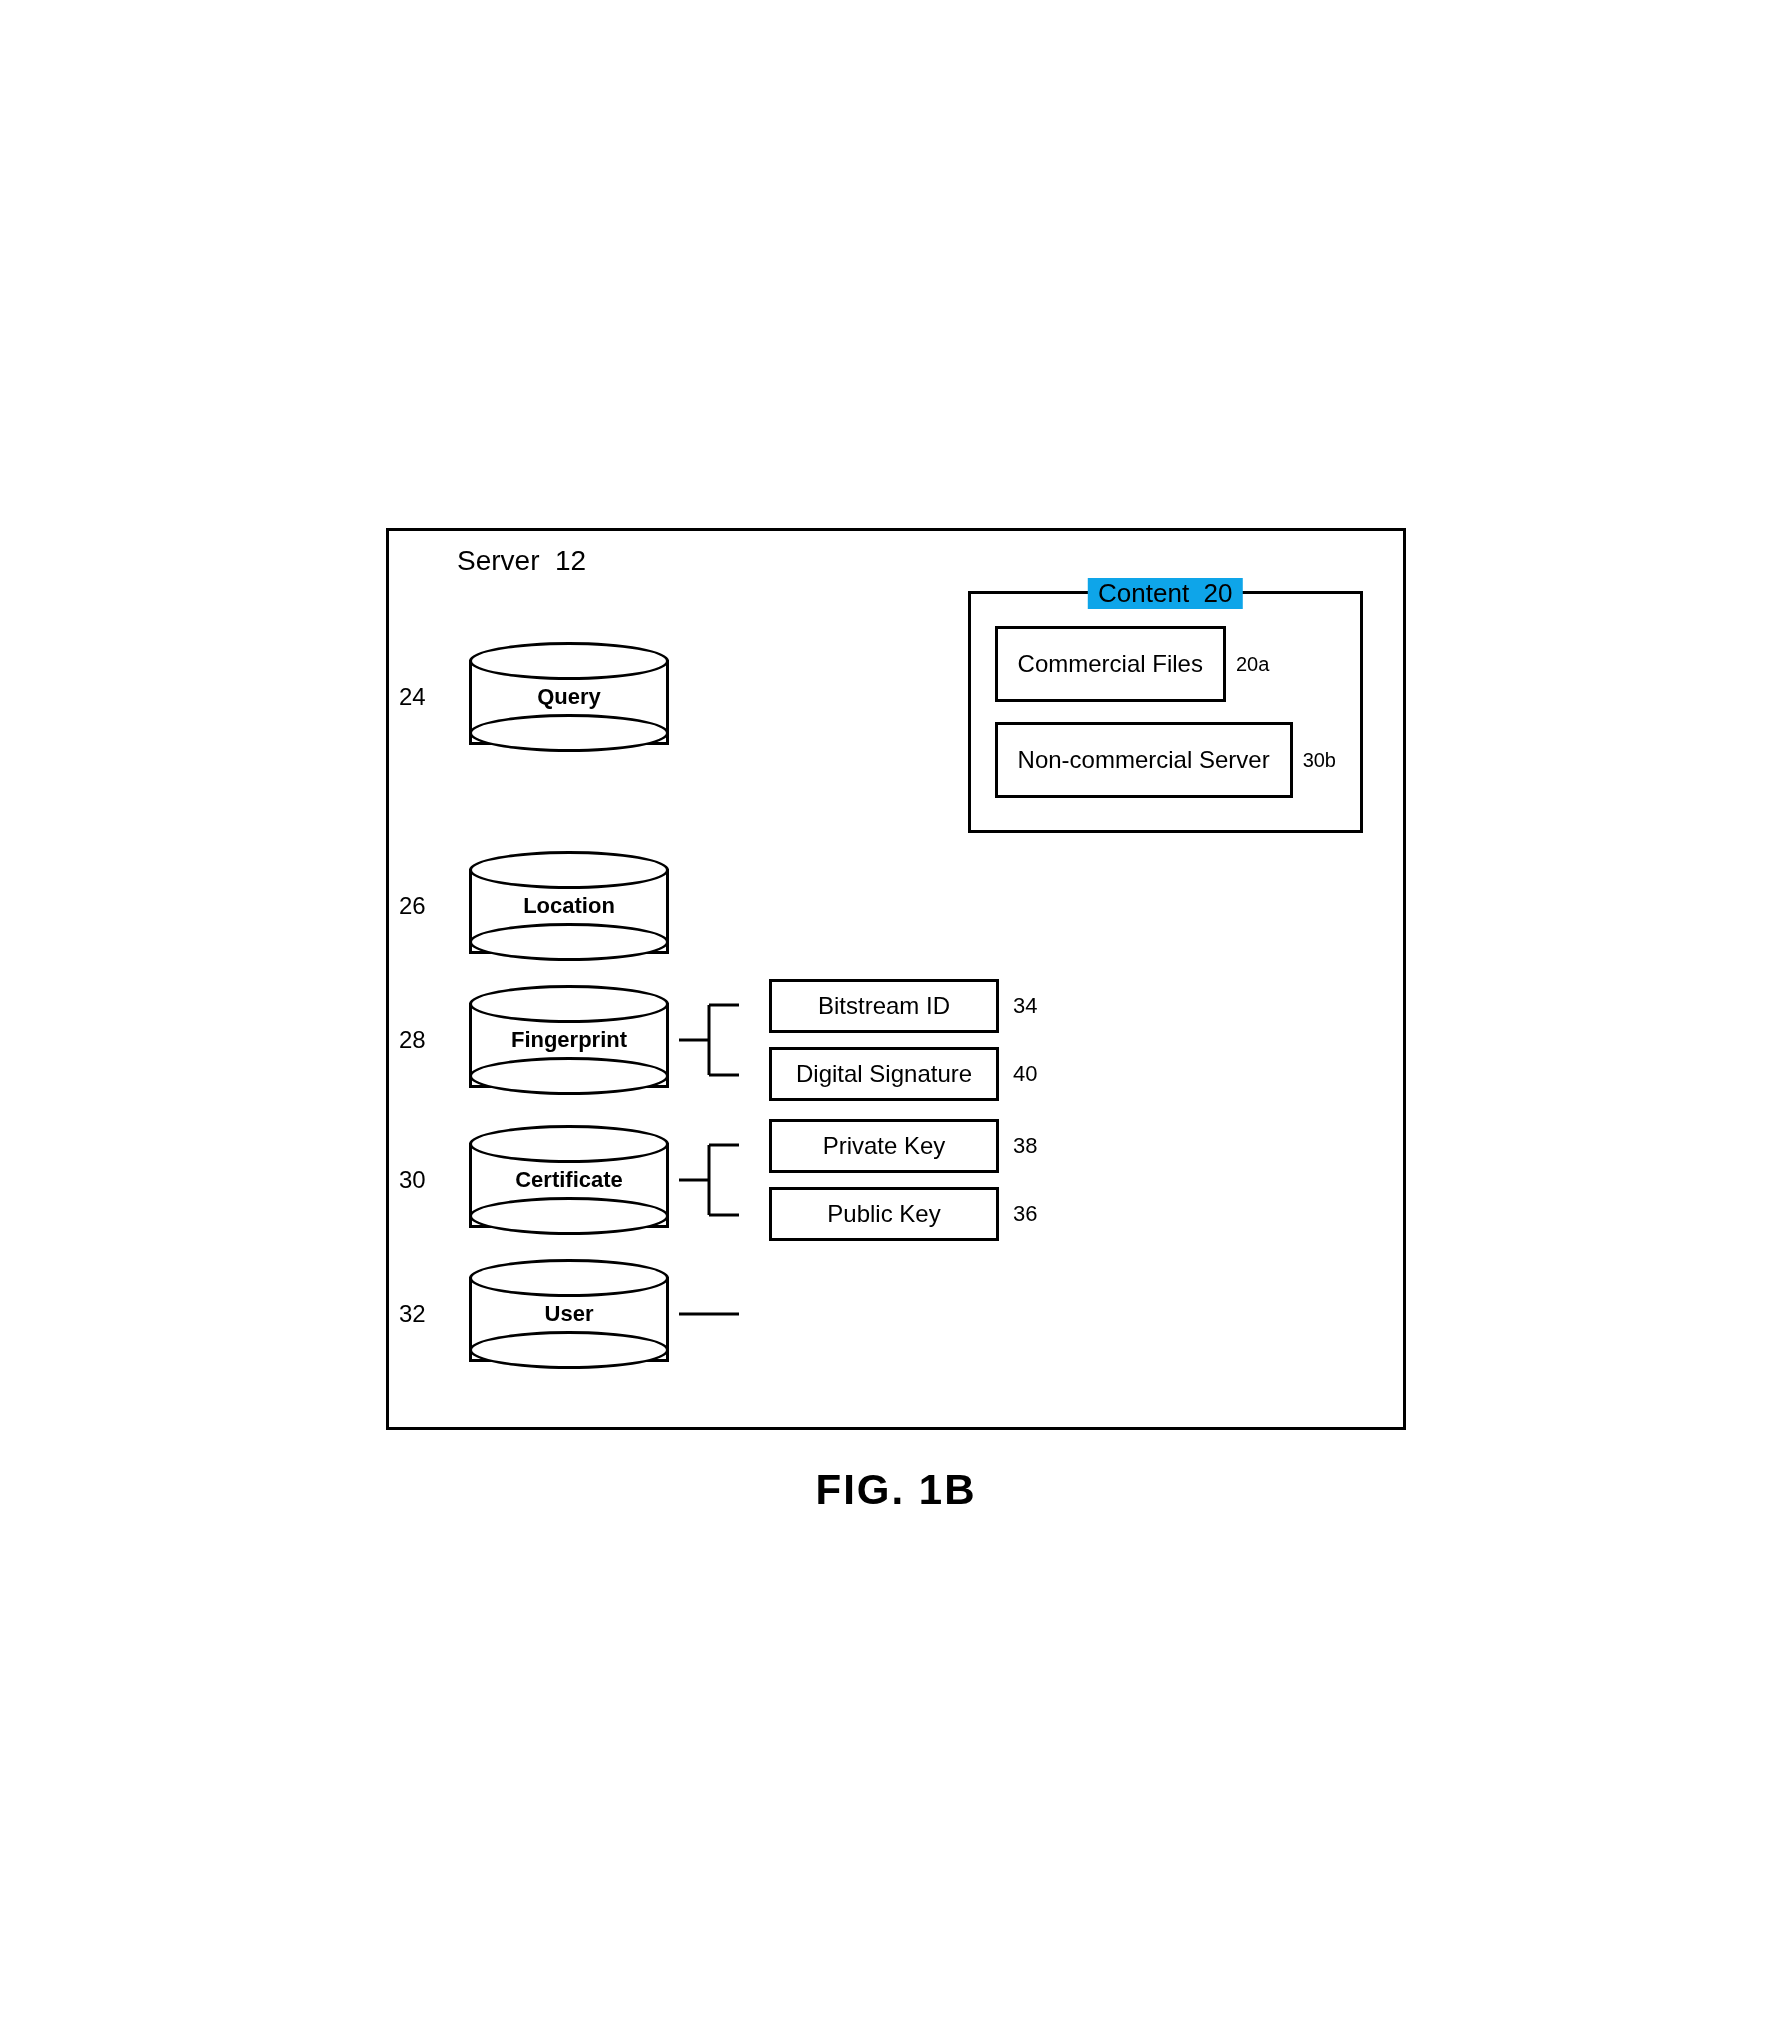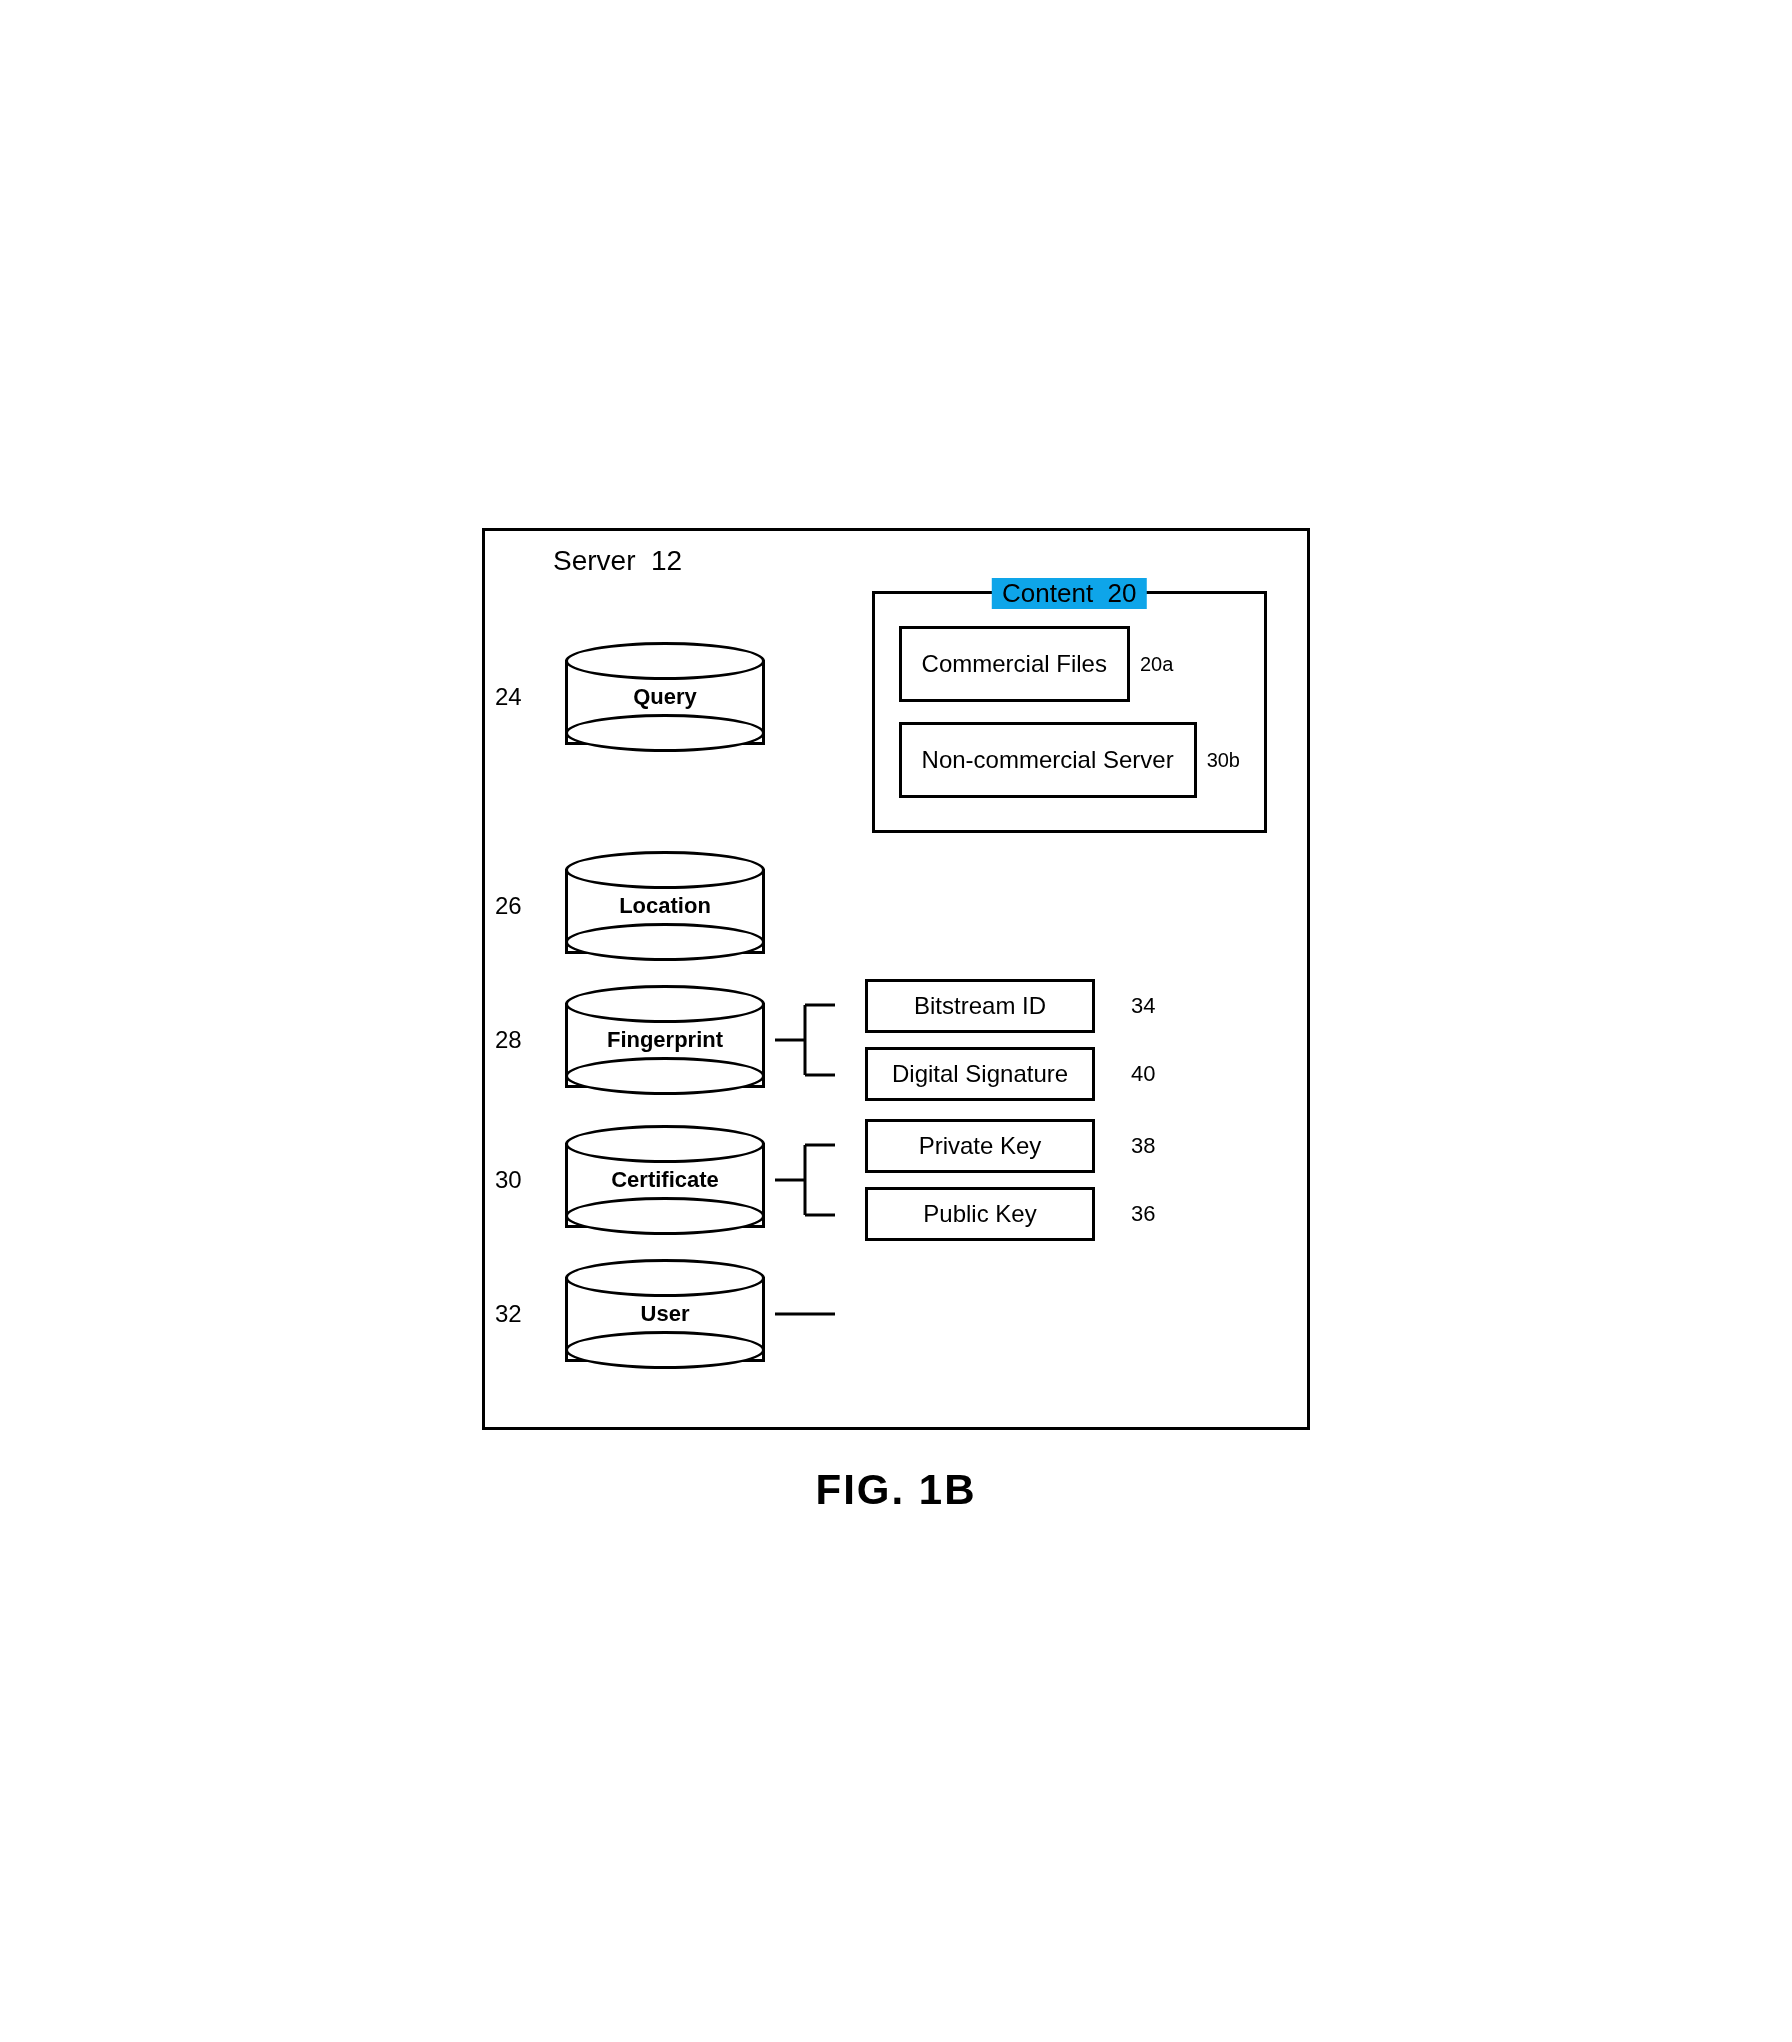--- a/index.html
+++ b/index.html
@@ -15,21 +15,21 @@
     .page {
       width: 1100px;
       display: flex;
       flex-direction: column;
       align-items: center;
     }
     .server-box {
       border: 3px solid #000;
       padding: 30px 40px 40px 80px;
       position: relative;
-      width: 828px;
+      width: 1020px;
       background: #fff;
     }
     .server-title {
       position: absolute;
       top: 14px;
       left: 60px;
       font-size: 28px;
       font-weight: normal;
       background: #fff;
       padding: 0 8px;
@@ -99,22 +99,21 @@
     
     .boxes-group {
       margin-left: 30px;
       display: flex;
       flex-direction: column;
       gap: 14px;
     }
     .box-item {
       display: flex;
       align-items: center;
-      gap: 28px;
-      justify-content: center;
+      gap: 6px;
     }
     .rect-box {
       border: 3px solid #000;
       padding: 10px 24px;
       font-size: 24px;
       background: #fff;
       min-width: 230px;
       text-align: center;
     }
     .ref-right {

